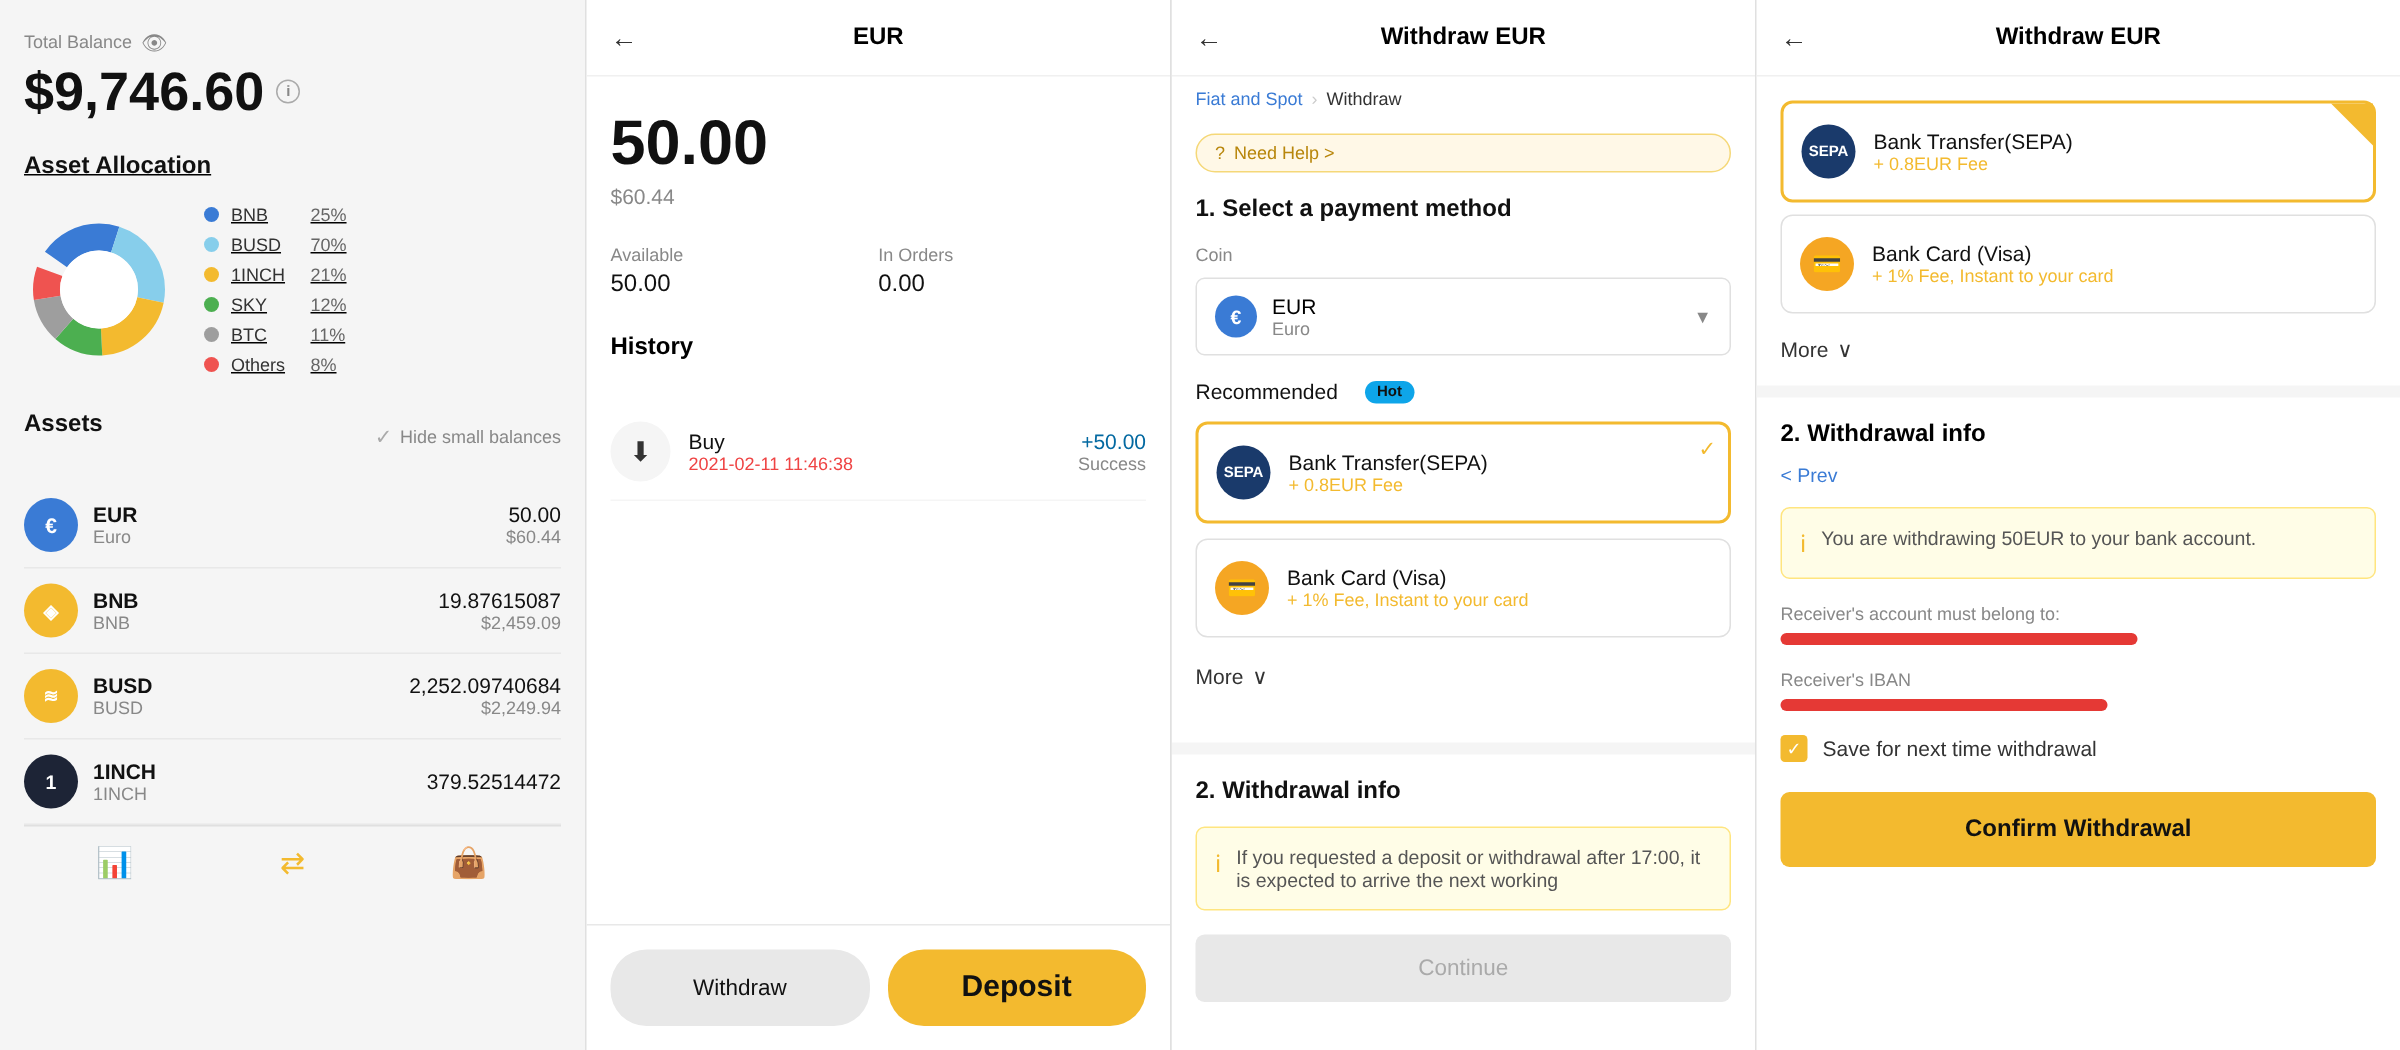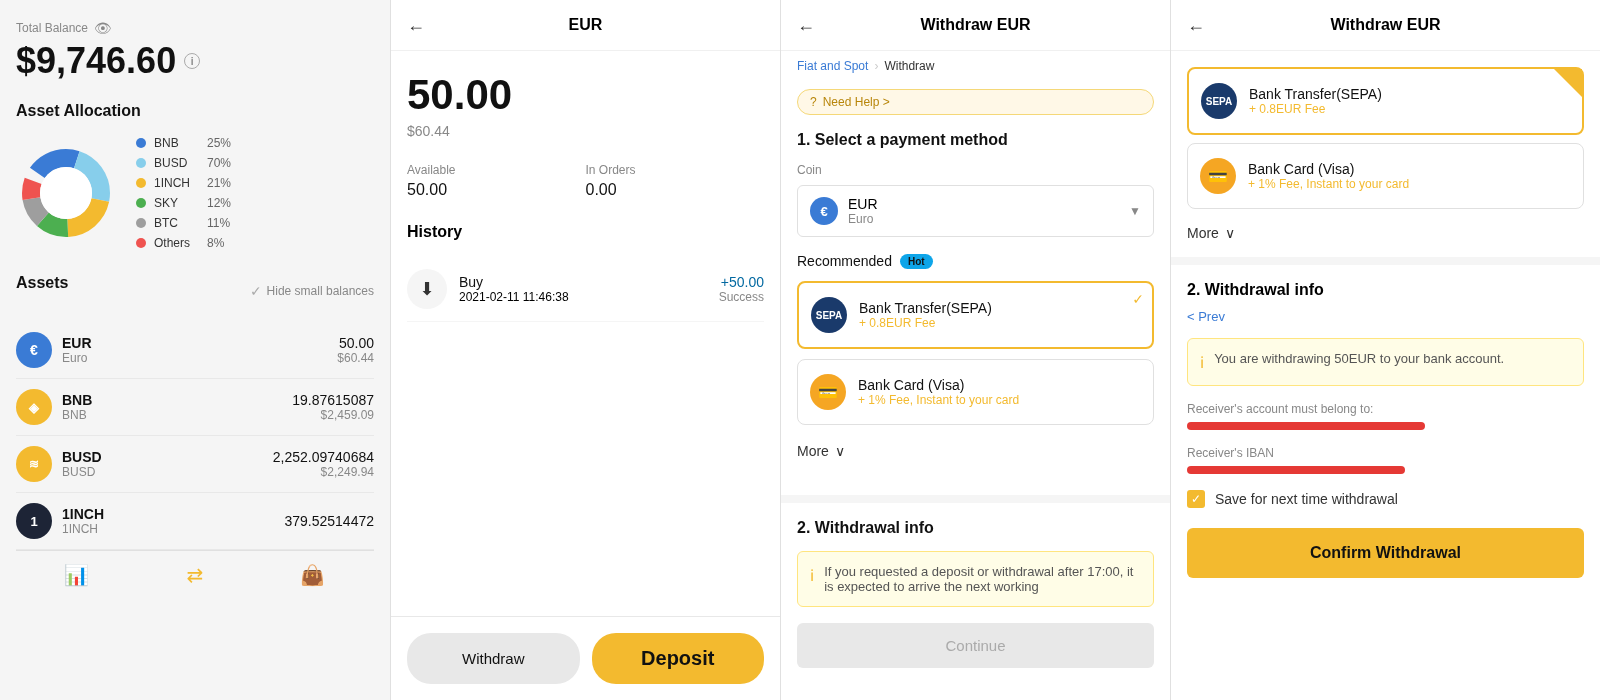--- a/index.html
+++ b/index.html
@@ -7,21 +7,21 @@
 
     
     .panel1 { width: 390px; background: #f5f5f5; padding: 20px 16px; overflow-y: auto; flex-shrink: 0; }
     .total-balance-label { font-size: 12px; color: #888; display: flex; align-items: center; gap: 6px; margin-bottom: 4px; }
     .total-balance-amount { font-size: 36px; font-weight: 600; color: #111; display: flex; align-items: center; gap: 8px; margin-bottom: 20px; }
     .info-icon { width: 16px; height: 16px; border-radius: 50%; border: 1px solid #aaa; display: inline-flex; align-items: center; justify-content: center; font-size: 10px; color: #888; cursor: pointer; }
     .eye-icon { font-size: 14px; color: #888; }
     .section-title { font-size: 16px; font-weight: 600; color: #111; margin-bottom: 16px; }
 
     
-    .asset-allocation { margin-bottom: 24px; }
+    .asset-allocation { margin-bottom: 24px; text-decoration: underline; }
     .allocation-content { display: flex; align-items: center; gap: 20px; }
     .donut-chart { width: 100px; height: 100px; flex-shrink: 0; }
     .legend { display: flex; flex-direction: column; gap: 6px; }
     .legend-item { display: flex; align-items: center; gap: 8px; font-size: 12px; }
     .legend-dot { width: 10px; height: 10px; border-radius: 50%; flex-shrink: 0; }
     .legend-name { color: #333; min-width: 45px; }
     .legend-pct { color: #666; }
 
     
     .assets-section {}
@@ -51,26 +51,26 @@
     .panel2-header { display: flex; align-items: center; justify-content: center; padding: 16px; position: relative; border-bottom: 1px solid #f0f0f0; }
     .back-arrow { position: absolute; left: 16px; font-size: 18px; color: #333; cursor: pointer; }
     .panel2-title { font-size: 16px; font-weight: 600; }
     .panel2-body { padding: 20px 16px; flex: 1; }
     .eur-amount { font-size: 42px; font-weight: 600; color: #111; margin-bottom: 4px; }
     .eur-usd { font-size: 14px; color: #888; margin-bottom: 24px; }
     .balance-row { display: flex; gap: 0; margin-bottom: 24px; }
     .balance-col { flex: 1; }
     .balance-col-label { font-size: 12px; color: #888; margin-bottom: 4px; }
     .balance-col-val { font-size: 16px; font-weight: 500; color: #111; }
-    .history-title { font-size: 16px; font-weight: 600; margin-bottom: 16px; }
+    .history-title { font-size: 16px; font-weight: 600; margin-bottom: 28px; }
     .history-item { display: flex; align-items: center; padding: 12px 0; border-bottom: 1px solid #f5f5f5; }
     .history-icon { width: 40px; height: 40px; border-radius: 50%; background: #f5f5f5; display: flex; align-items: center; justify-content: center; margin-right: 12px; font-size: 18px; color: #333; flex-shrink: 0; }
     .history-info { flex: 1; }
     .history-type { font-size: 14px; font-weight: 500; color: #111; }
-    .history-date { font-size: 12px; color: #000000; }
+    .history-date { font-size: 12px; color: #ef4444; }
     .history-amount { text-align: right; }
     .history-val { font-size: 14px; font-weight: 500; color: #0369a1; }
     .history-status { font-size: 12px; color: #888; }
     .panel2-footer { padding: 16px; display: flex; gap: 12px; border-top: 1px solid #e8e8e8; }
     .btn-withdraw { flex: 1; padding: 14px; border-radius: 24px; background: #e8e8e8; border: none; font-size: 15px; font-weight: 500; color: #111; cursor: pointer; }
     .btn-deposit { flex: 1; padding: 14px; border-radius: 24px; background: #f3ba2f; border: none; font-size: 20px; font-weight: 600; color: #111; cursor: pointer; }
 
     
     .panel3 { width: 390px; background: white; border-left: 1px solid #e0e0e0; display: flex; flex-direction: column; overflow-y: auto; flex-shrink: 0; }
     .panel3-header { display: flex; align-items: center; padding: 16px; position: relative; border-bottom: 1px solid #f0f0f0; }
@@ -80,21 +80,21 @@
     .breadcrumb-current { color: #333; }
     .need-help { display: inline-flex; align-items: center; gap: 6px; background: #fff8e7; border: 1px solid #f5d878; border-radius: 16px; padding: 5px 12px; font-size: 12px; color: #b8860b; margin: 8px 16px 16px; cursor: pointer; }
     .panel3-body { padding: 0 16px; flex: 1; }
     .step-title { font-size: 16px; font-weight: 600; margin-bottom: 14px; color: #111; }
     .coin-label { font-size: 12px; color: #888; margin-bottom: 8px; }
     .coin-select { display: flex; align-items: center; border: 1px solid #e0e0e0; border-radius: 6px; padding: 10px 12px; margin-bottom: 16px; cursor: pointer; }
     .coin-select-icon { width: 28px; height: 28px; border-radius: 50%; background: #3a7bd5; color: white; display: flex; align-items: center; justify-content: center; font-size: 13px; font-weight: bold; margin-right: 10px; }
     .coin-select-name { flex: 1; font-size: 14px; font-weight: 500; }
     .coin-select-sub { font-size: 12px; color: #888; }
     .chevron-down { color: #888; font-size: 12px; }
-    .recommended-row { display: flex; align-items: center; gap: 8px; margin-bottom: 12px; }
+    .recommended-row { display: flex; align-items: center; gap: 18px; margin-bottom: 12px; }
     .recommended-label { font-size: 14px; font-weight: 500; color: #111; }
     .hot-badge { background: #0ea5e9; color: #111; font-size: 10px; font-weight: 700; padding: 2px 8px; border-radius: 10px; }
     .payment-option { border: 1px solid #e0e0e0; border-radius: 8px; padding: 14px 12px; margin-bottom: 10px; display: flex; align-items: center; gap: 12px; cursor: pointer; position: relative; }
     .payment-option.selected { border: 2px solid #f3ba2f; }
     .payment-option-icon { width: 36px; height: 36px; border-radius: 50%; background: #1a3a6b; color: white; display: flex; align-items: center; justify-content: center; font-size: 11px; font-weight: 700; flex-shrink: 0; }
     .payment-option-icon-card { background: #f5a623; font-size: 16px; }
     .payment-option-info { flex: 1; }
     .payment-option-name { font-size: 14px; font-weight: 500; color: #111; }
     .payment-option-fee { font-size: 12px; color: #f3ba2f; }
     .selected-check { position: absolute; top: 8px; right: 8px; color: #f3ba2f; font-size: 14px; }

